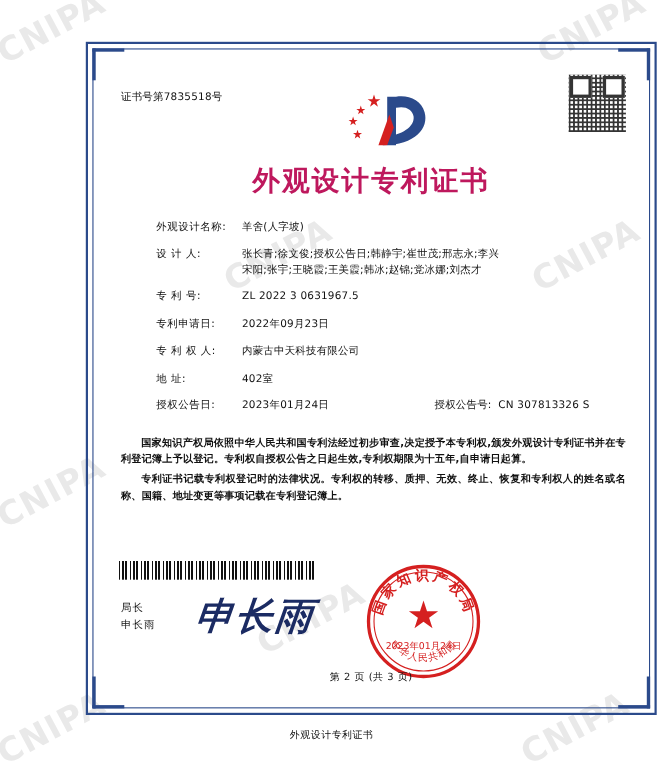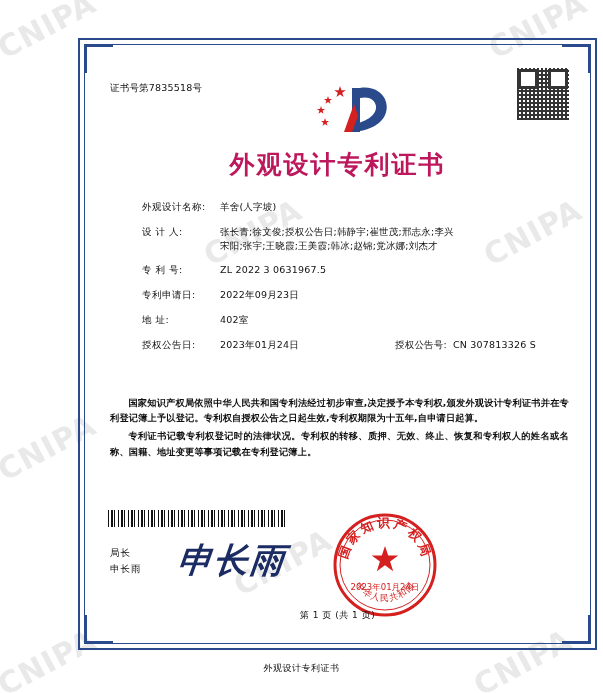--- a/index.html
+++ b/index.html
@@ -299,20 +299,24 @@
       <div class="row">
         <div class="label">专 利 号:</div>
         <div class="value">ZL 2022 3 0631967.5</div>
       </div>
 
       <div class="row">
         <div class="label">专利申请日:</div>
         <div class="value">2022年09月23日</div>
       </div>
 
+      <div class="row">
+        <div class="label">专 利 权 人:</div>
+        <div class="value">内蒙古中天科技有限公司</div>
+      </div>
 
       <div class="row">
         <div class="label">地 址:</div>
         <div class="value">
           <span class="line2">402室</span>
         </div>
       </div>
 
       <div class="row split">
         <div class="label">授权公告日:</div>
@@ -347,17 +351,17 @@
       <text font-size="12.5" fill="#d52020" font-family="DejaVu Serif, serif" font-weight="bold" letter-spacing="3">
         <textPath href="#sealTop" startOffset="50%" text-anchor="middle">国家知识产权局</textPath>
       </text>
       <text font-size="9" fill="#d52020" font-family="DejaVu Serif, serif" letter-spacing="1">
         <textPath href="#sealBot" startOffset="50%" text-anchor="middle">中华人民共和国</textPath>
       </text>
       <polygon points="53,34 56.2,43.6 66.3,43.6 58.1,49.6 61.2,59.2 53,53.3 44.8,59.2 47.9,49.6 39.7,43.6 49.8,43.6" fill="#d52020"></polygon>
       <text x="53" y="78" font-size="8.5" fill="#d52020" text-anchor="middle" font-family="DejaVu Sans, sans-serif">2023年01月24日</text>
     </svg>
 
-    <div class="page-no">第 1 页 (共 1 页)</div>
+    <div class="page-no">第 2 页 (共 3 页)</div>
   </div>
 </div>
 
 <div class="footnote">外观设计专利证书</div>
 
 </body></html>

